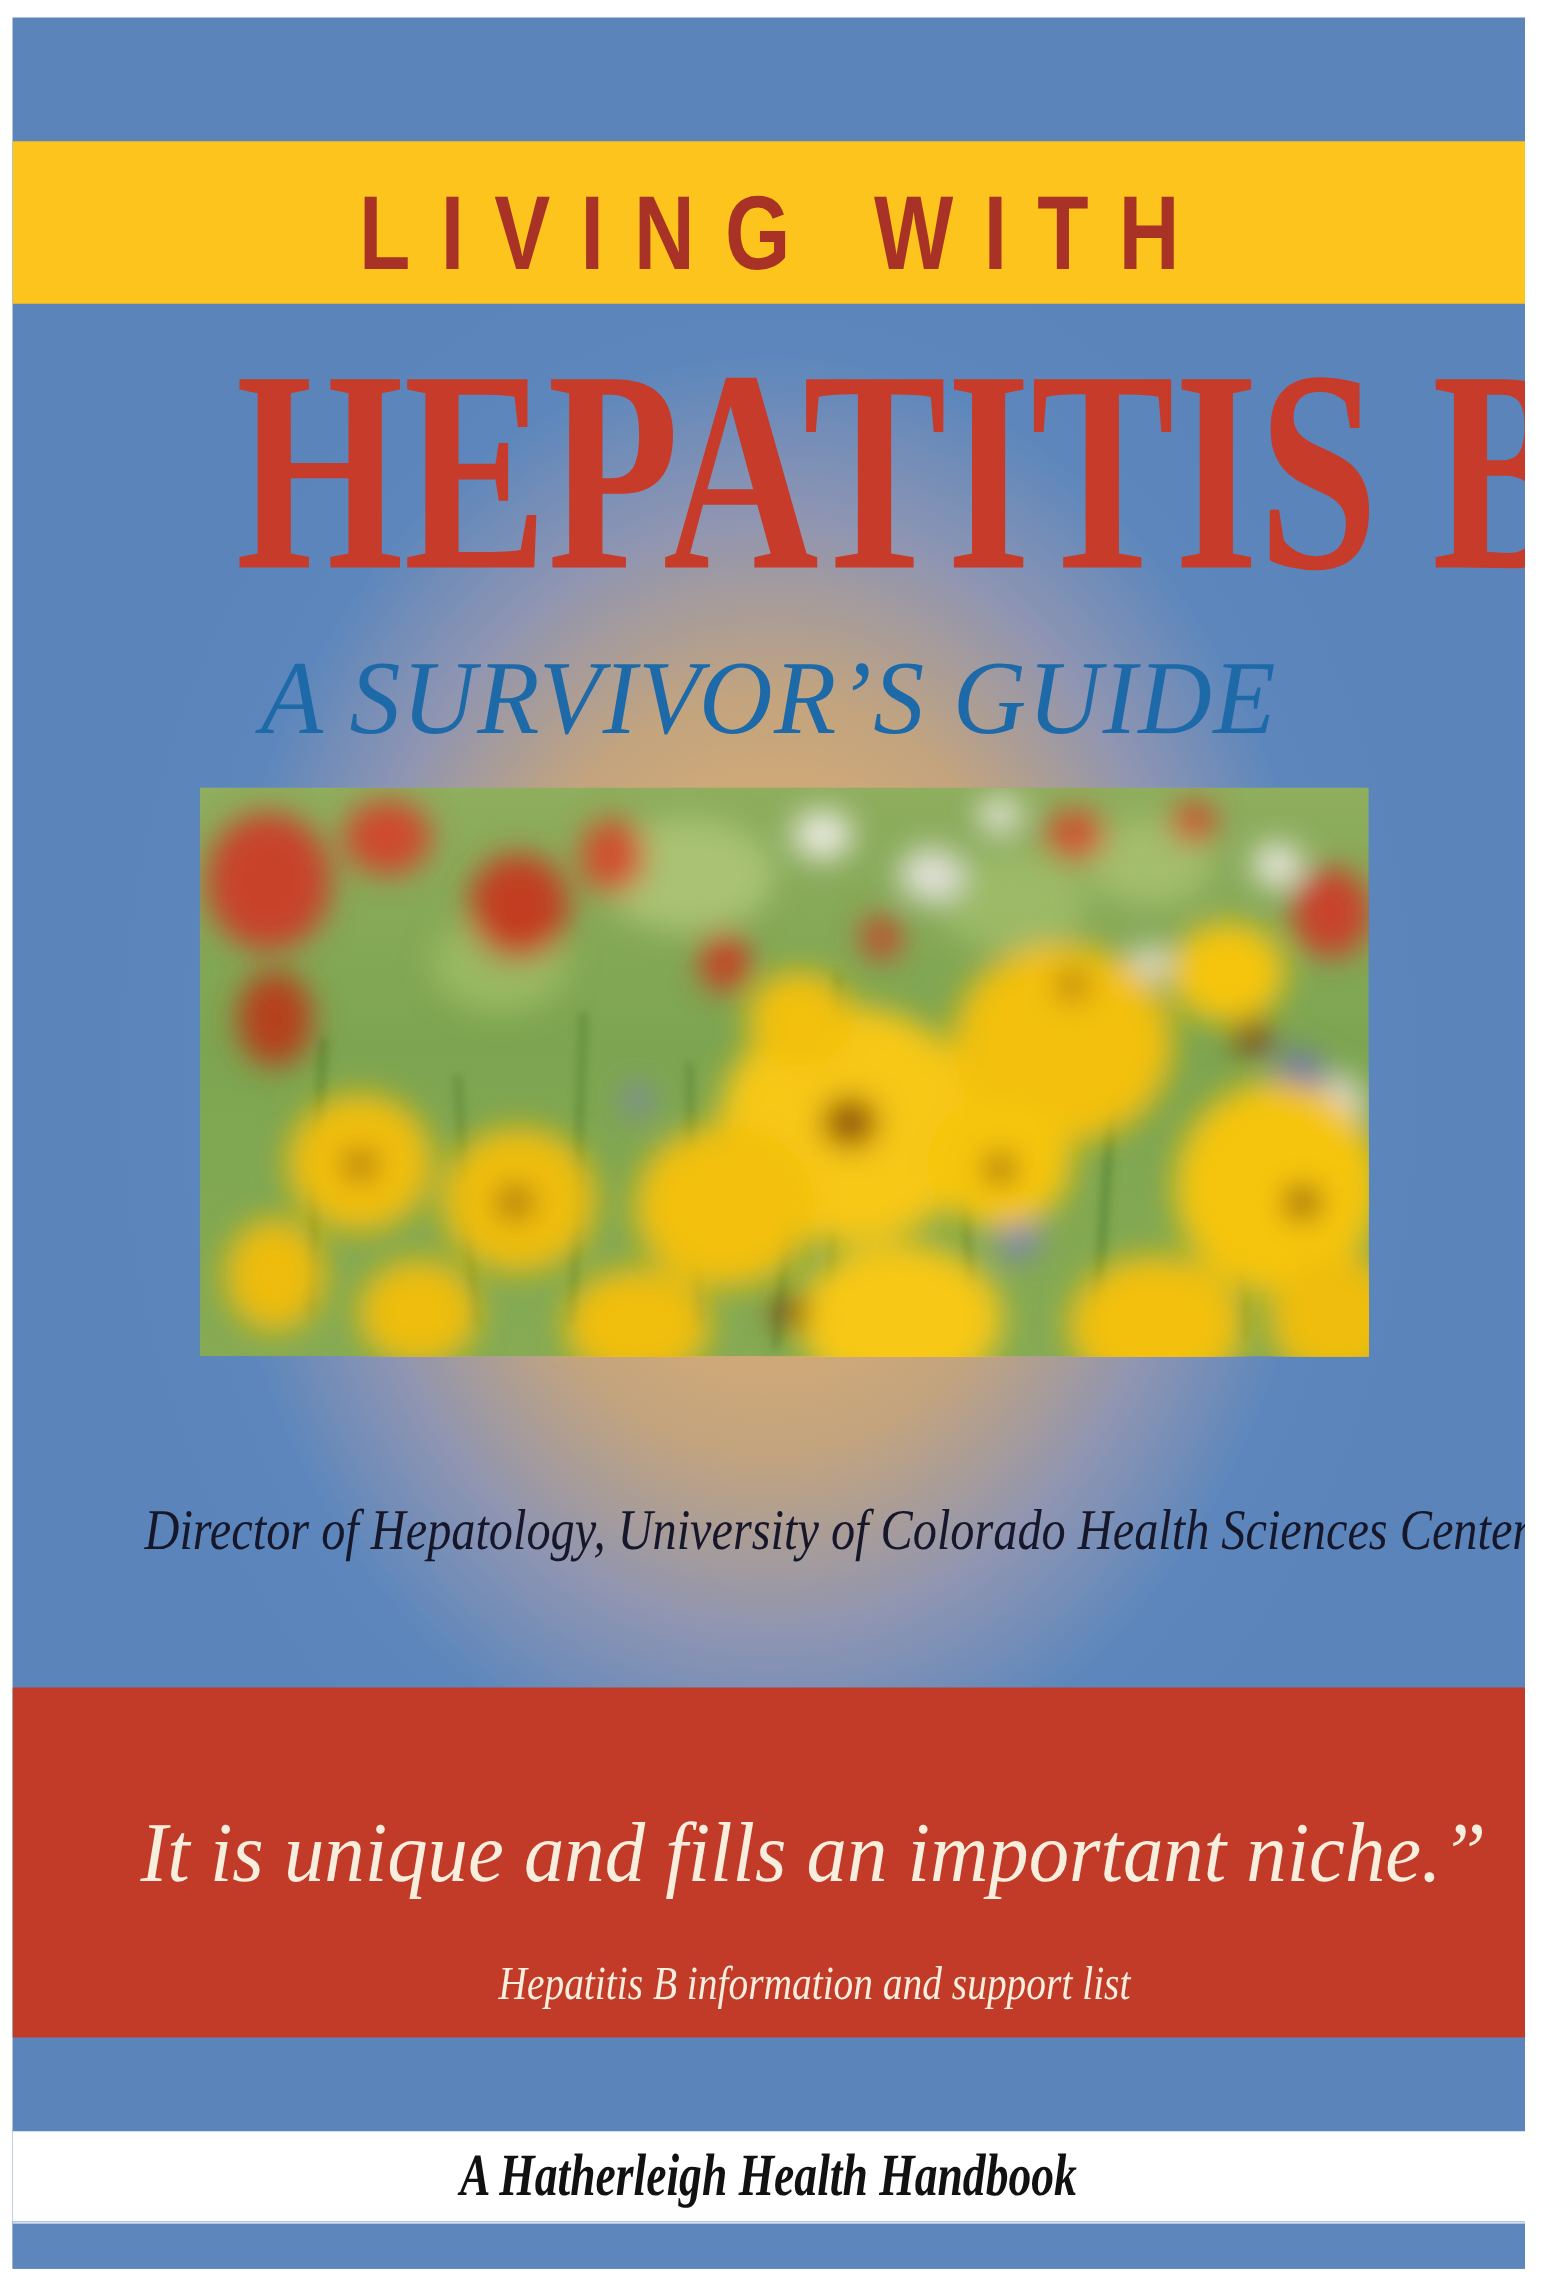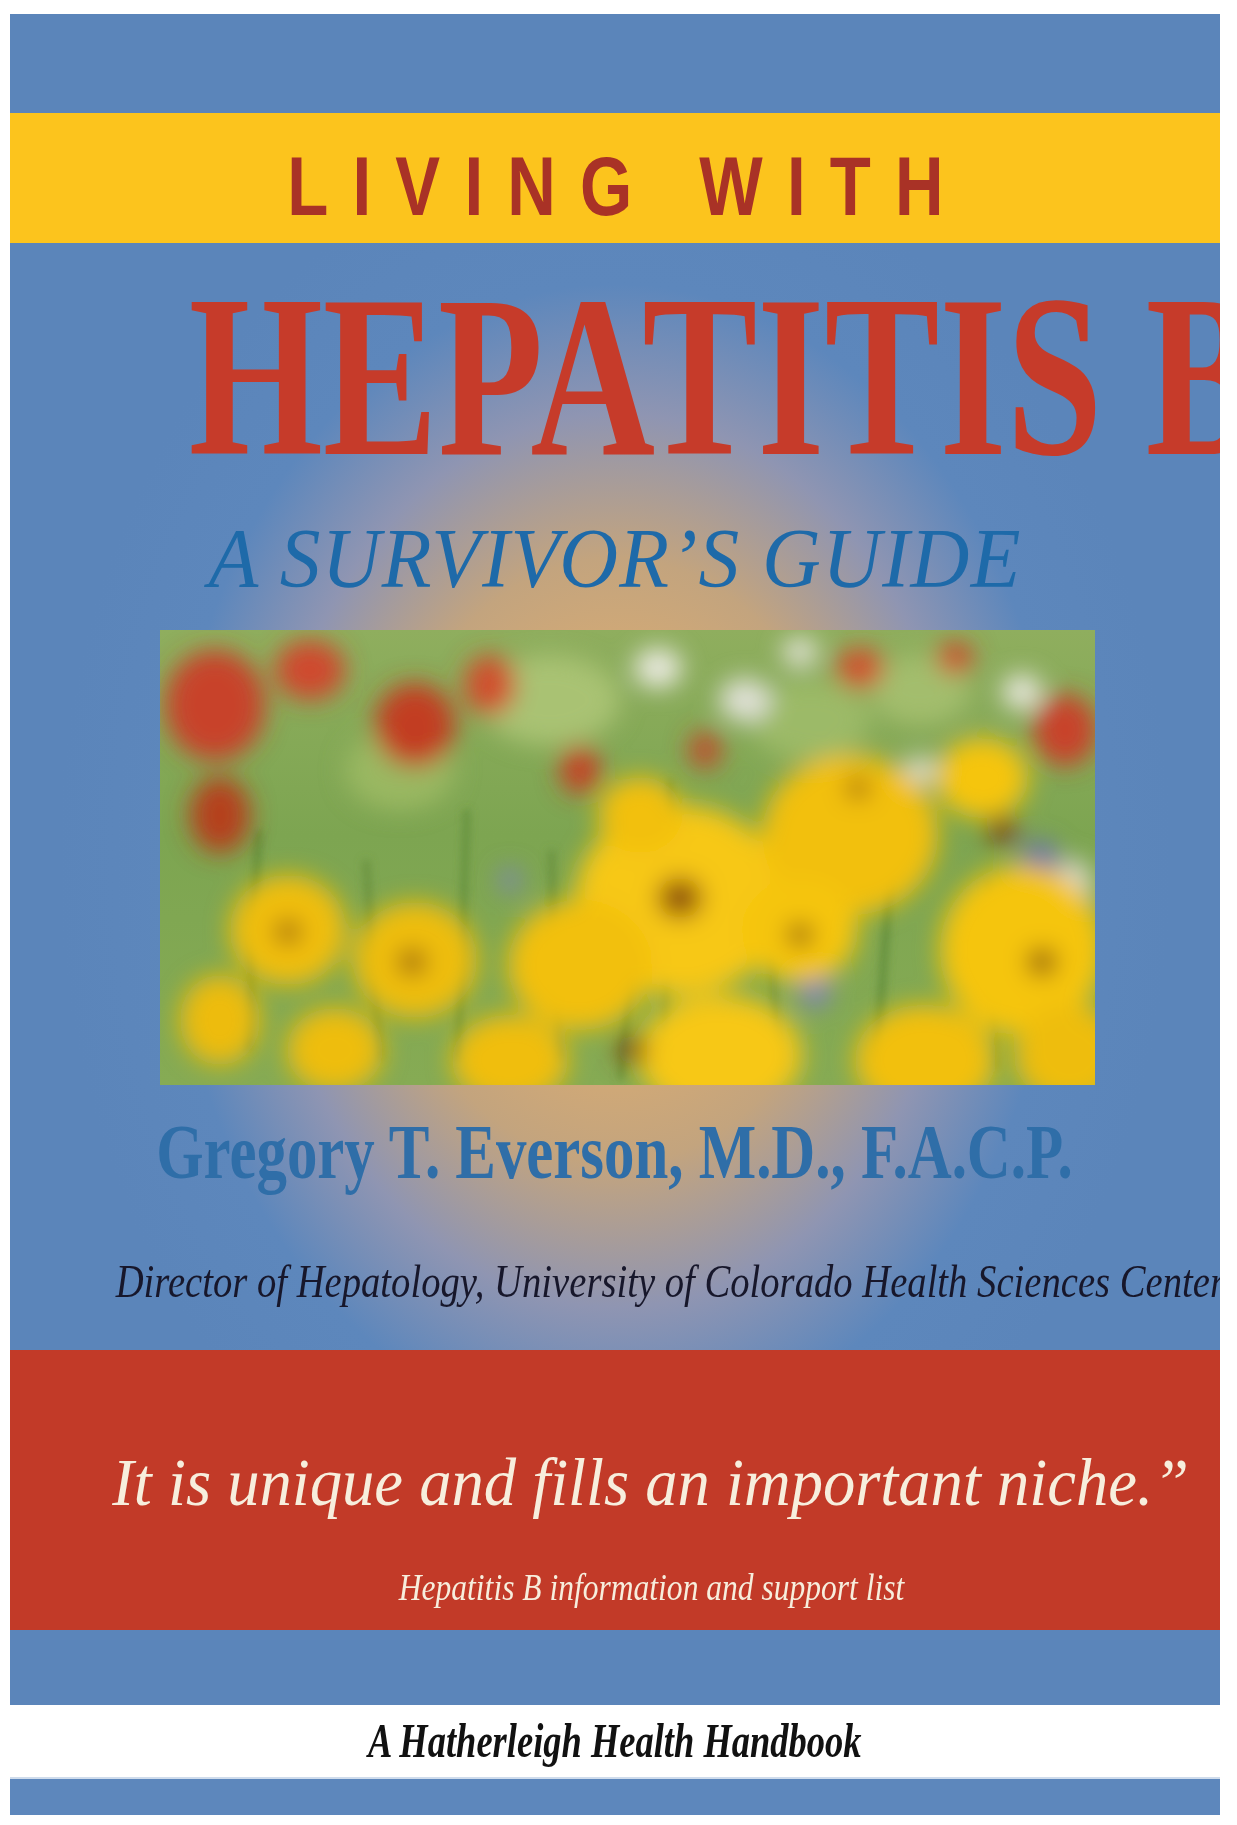--- a/index.html
+++ b/index.html
@@ -33,21 +33,21 @@
   .subtitle{top:500px;height:90px;line-height:90px;}
   .subtitle > span{font-style:italic;font-size:84px;color:#1e6aa9;
                    letter-spacing:.015em;transform:scaleX(.97);}
 
   .photo{position:absolute;left:150px;top:616px;width:935px;height:455px;}
   .photo svg{display:block;width:100%;height:100%;}
 
   .author{top:1096px;height:84px;line-height:84px;}
   .author > span{font-weight:bold;font-size:78px;color:#2f6ea8;transform:scaleX(.78);}
 
-  .director{top:1240px;height:56px;line-height:56px;}
+  .director{top:1182px;height:56px;line-height:56px;}
   .director > span{font-style:italic;font-size:46px;color:#17172b;transform:scaleX(.84);}
 
   .coauthor{top:1236px;height:82px;line-height:82px;}
   .coauthor > span{font-weight:bold;font-size:76px;color:#2f6ea8;transform:scaleX(.86);}
 
   .quote1{top:1358px;height:76px;line-height:76px;}
   .quote2{top:1430px;height:76px;line-height:76px;padding-left:36px;}
   .quote1 > span,.quote2 > span{font-style:italic;font-size:68px;color:#f7eedd;
                    transform:scaleX(.95);}
   .attr{top:1506px;height:46px;line-height:46px;}
@@ -157,23 +157,20 @@
         <ellipse cx="252" cy="332" rx="13" ry="12" fill="#8a4a10"></ellipse>
         <ellipse cx="472" cy="420" rx="15" ry="13" fill="#7f4210"></ellipse>
         <ellipse cx="698" cy="158" rx="11" ry="10" fill="#8a4a10"></ellipse>
         <ellipse cx="882" cy="332" rx="14" ry="13" fill="#7f4210"></ellipse>
         <ellipse cx="128" cy="302" rx="12" ry="11" fill="#8a4a10"></ellipse>
         <ellipse cx="640" cy="305" rx="12" ry="11" fill="#7f4210"></ellipse>
       </g>
     </svg>
   </div>
 
-  <div class="cline author">
-    <span>Gregory T. Everson, M.D., F.A.C.P.</span>
-  </div>
 
   <div class="cline director">
     <span>Director of Hepatology, University of Colorado Health Sciences Center</span>
   </div>
 
 
   <div class="band red-band"></div>
 
   <div class="cline quote2">
     <span>It is unique and fills an important niche.”</span>

